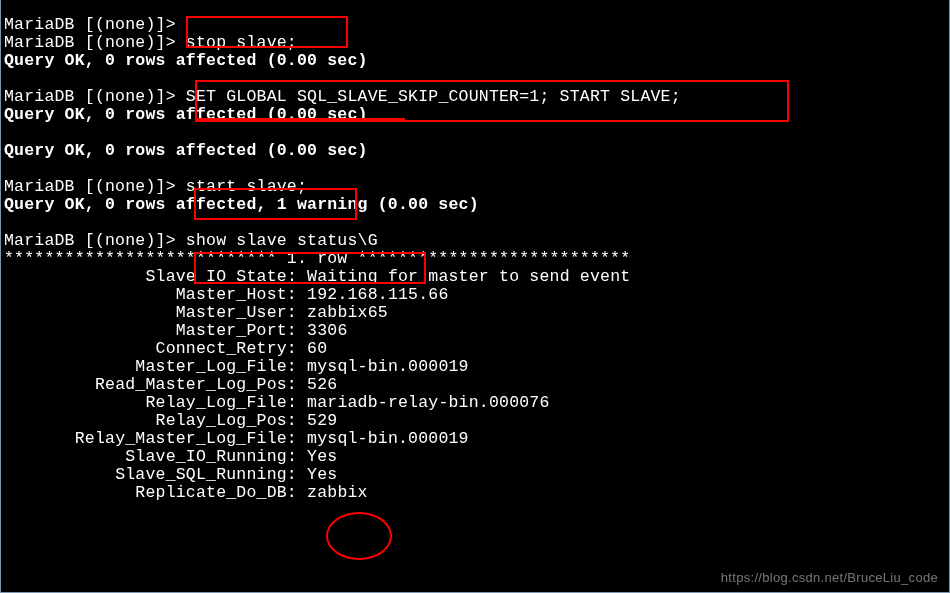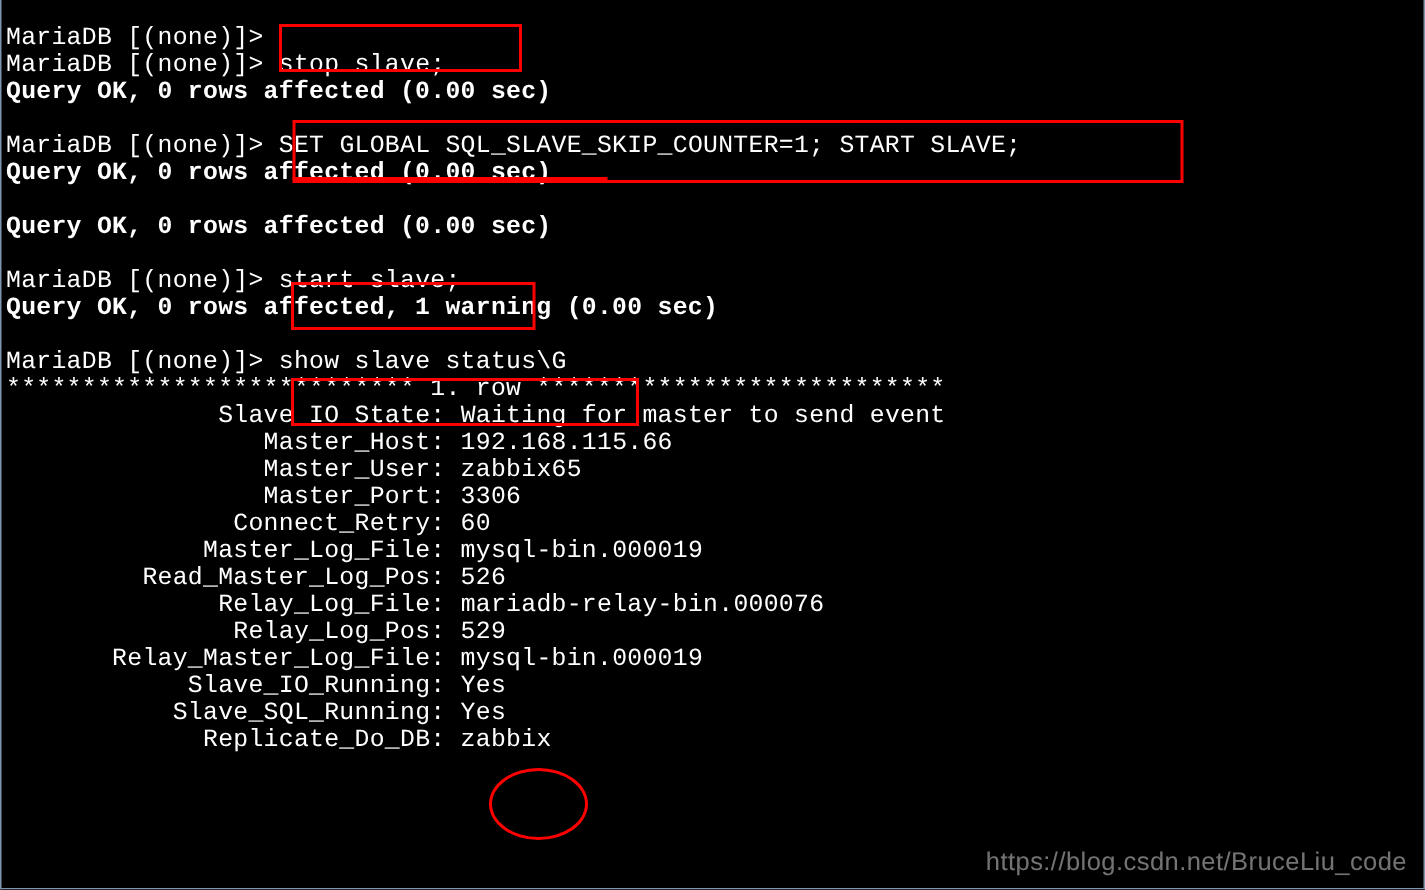--- a/index.html
+++ b/index.html
@@ -36,21 +36,21 @@
     border-radius: 50%;
     background: transparent;
     pointer-events: none;
   }
   .watermark {
     position: absolute;
     right: 12px;
     bottom: 8px;
     color: rgba(255,255,255,0.45);
     font-family: Arial, sans-serif;
-    font-size: 17px;
+    font-size: 13px;
     letter-spacing: 0.3px;
   }
   .frame-border {
     position: absolute;
     top: 0; left: 0; right: 0; bottom: 0;
     border: 1px solid #7d95ad;
     border-top: 0;
     pointer-events: none;
   }
   .strike {

